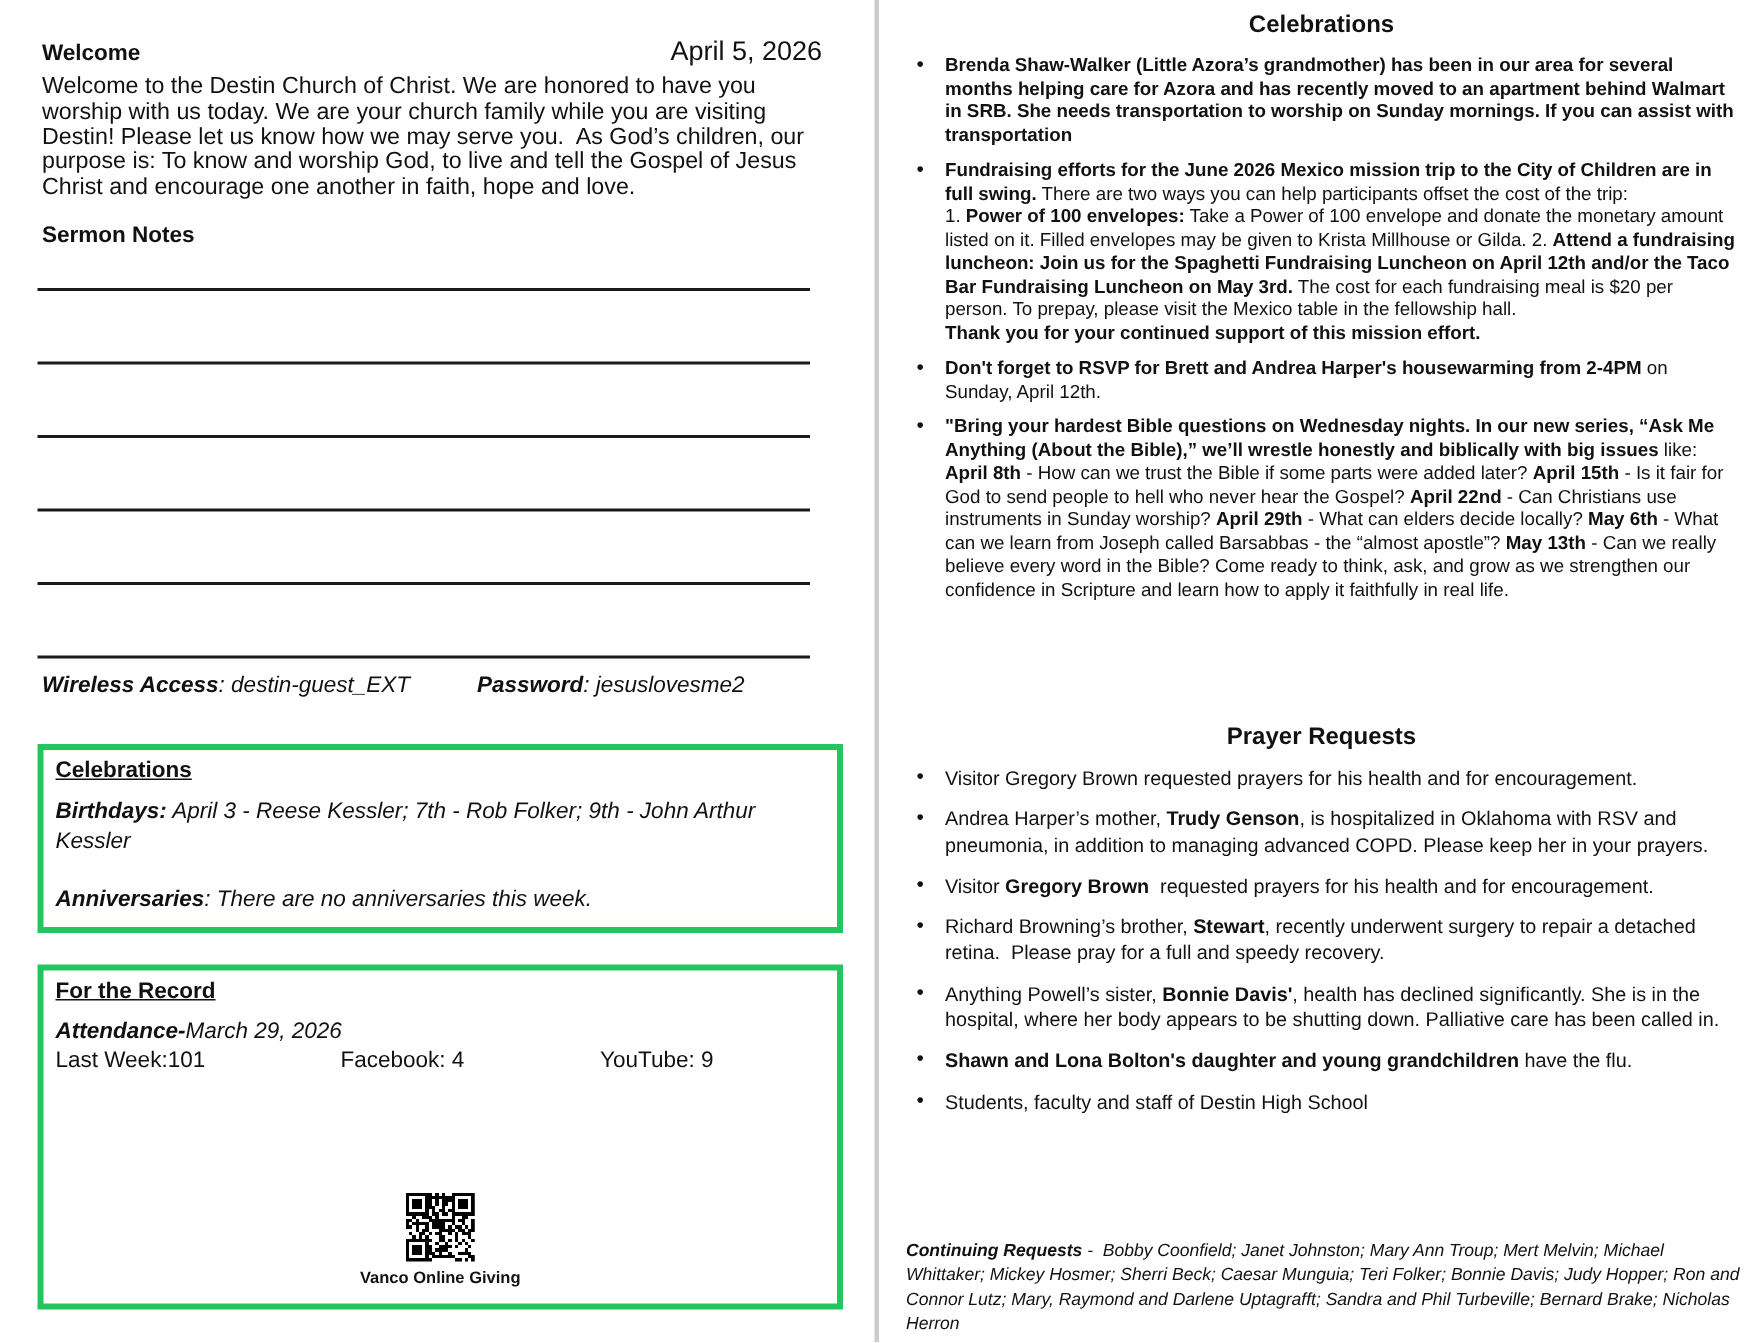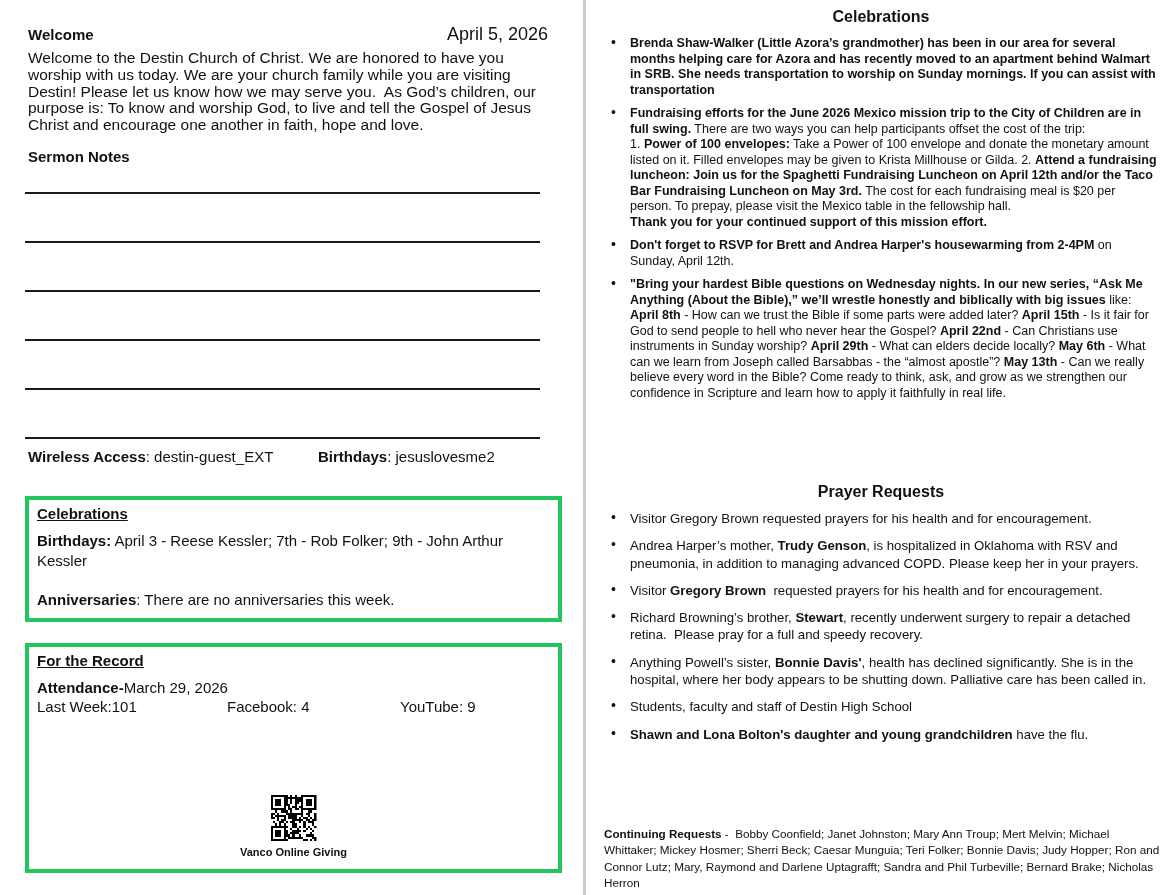--- a/index.html
+++ b/index.html
@@ -3,21 +3,21 @@
 <meta charset="utf-8">
 <style>
   html,body { margin:0; padding:0; background:#ffffff; }
   body {
     width:1166px; height:895px;
     font-family:"Liberation Sans", sans-serif;
     color:#111111;
   }
   .page { position:relative; width:1166px; height:895px; overflow:hidden; background:#ffffff; }
   .b { font-weight:700; }
-  .seg { white-space:pre-wrap; }
+  .seg { white-space:pre-wrap;font-style:italic; }
 
   
   .divider { position:absolute; left:583px; top:0; width:3px; height:895px; background:#cccccc; }
 
   
   .left-col  { position:absolute; left:0; top:0; width:583px; height:895px; }
   .head-row  { position:absolute; left:28px; top:24px; width:520px; display:flex; justify-content:space-between; align-items:baseline; }
   .welcome-h { font-size:15px; font-weight:700; }
   .date      { font-size:18px; }
   .intro     { position:absolute; left:28px; top:50px; width:516px; margin:0; font-size:15.5px; line-height:16.8px; white-space:pre-wrap; }
@@ -79,21 +79,21 @@
       <div class="note-line"></div>
       <div class="note-line"></div>
       <div class="note-line"></div>
       <div class="note-line"></div>
       <div class="note-line"></div>
       <div class="note-line"></div>
     </div>
 
     <div class="wifi-row">
       <span class="seg"><span class="b">Wireless Access</span><span>: destin-guest_EXT</span></span>
-      <span class="wifi-pass seg"><span class="b">Birthdays</span><span>: jesuslovesme2</span></span>
+      <span class="wifi-pass seg"><span class="b">Password</span><span>: jesuslovesme2</span></span>
     </div>
 
     <div class="box celebrations">
       <div class="box-heading">Celebrations</div>
       <p class="line1 seg"><span class="b">Birthdays:</span><span> April 3 - Reese Kessler; 7th - Rob Folker; 9th - John Arthur Kessler</span></p>
       <p class="line2 seg"><span class="b">Anniversaries</span><span>: There are no anniversaries this week.</span></p>
     </div>
 
     <div class="box record">
       <div class="box-heading">For the Record</div>
@@ -291,19 +291,19 @@
     </ul>
 
     <h2 class="sec-h prayer-h">Prayer Requests</h2>
 
     <ul class="blist prayer-list">
       <li><span>Visitor Gregory Brown requested prayers for his health and for encouragement.</span></li>
       <li><span>Andrea Harper’s mother, </span><span class="b">Trudy Genson</span><span>, is hospitalized in Oklahoma with RSV and pneumonia, in addition to managing advanced COPD. Please keep her in your prayers.</span></li>
       <li><span>Visitor </span><span class="b">Gregory Brown</span><span>  requested prayers for his health and for encouragement.</span></li>
       <li><span>Richard Browning’s brother, </span><span class="b">Stewart</span><span>, recently underwent surgery to repair a detached retina.  Please pray for a full and speedy recovery.</span></li>
       <li><span>Anything Powell’s sister, </span><span class="b">Bonnie Davis'</span><span>, health has declined significantly. She is in the hospital, where her body appears to be shutting down. Palliative care has been called in.</span></li>
+      <li><span class="b">Shawn and Lona Bolton's daughter and young grandchildren</span><span> have the flu.</span></li>
       <li><span>Students, faculty and staff of Destin High School</span></li>
-      <li><span class="b">Shawn and Lona Bolton's daughter and young grandchildren</span><span> have the flu.</span></li>
     </ul>
 
     <p class="continuing seg"><span class="b">Continuing Requests</span><span> -  Bobby Coonfield; Janet Johnston; Mary Ann Troup; Mert Melvin; Michael Whittaker; Mickey Hosmer; Sherri Beck; Caesar Munguia; Teri Folker; Bonnie Davis; Judy Hopper; Ron and Connor Lutz; Mary, Raymond and Darlene Uptagrafft; Sandra and Phil Turbeville; Bernard Brake; Nicholas Herron</span></p>
   </div>
 </div>
 
 </body></html>

